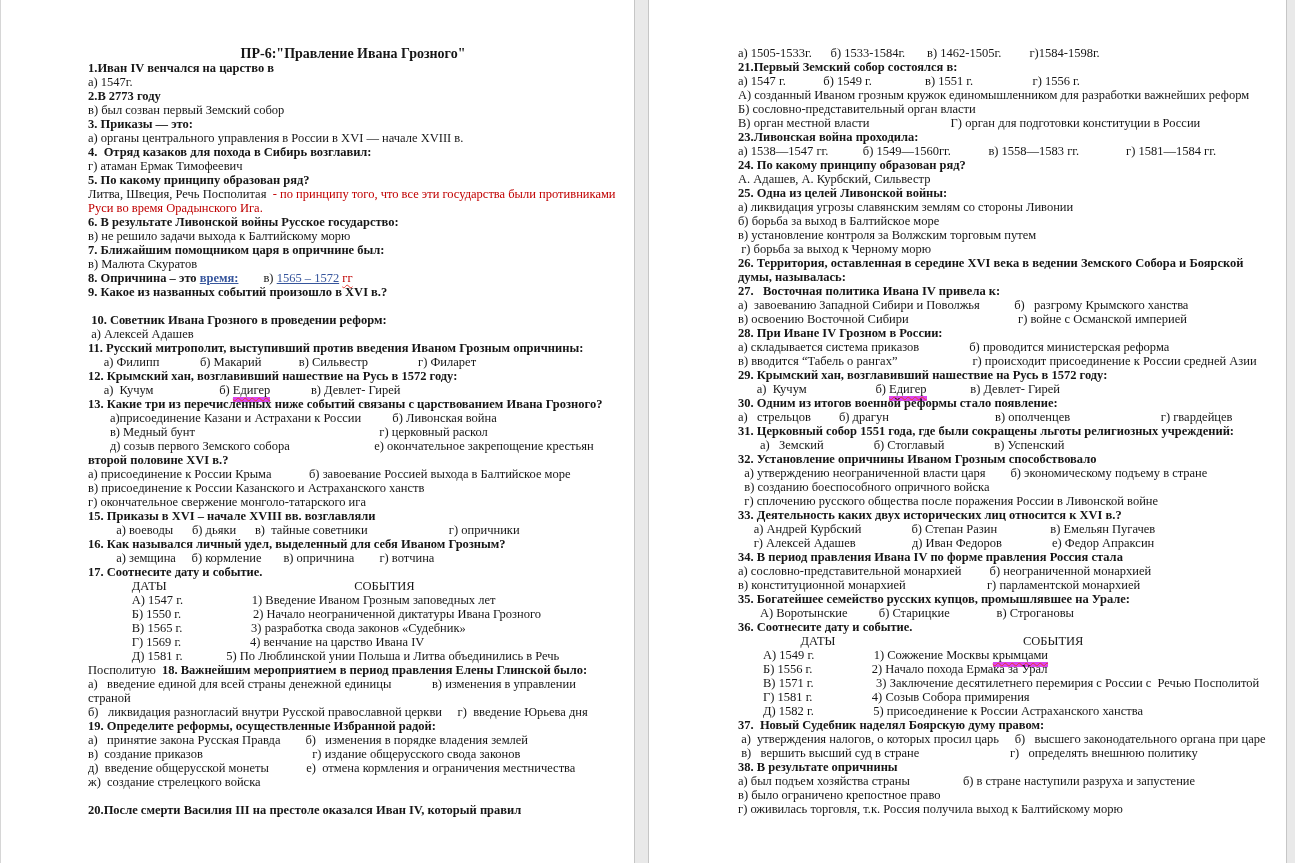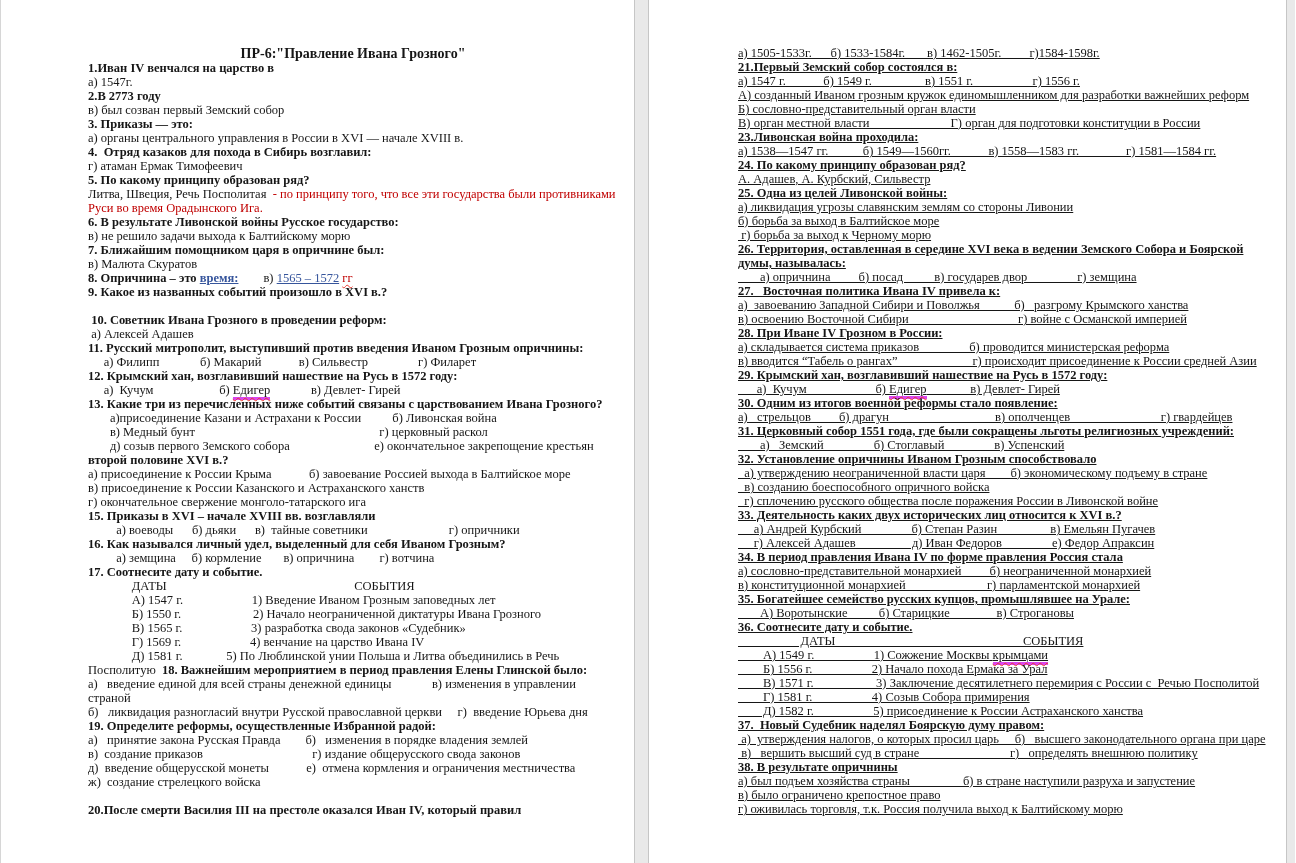--- a/index.html
+++ b/index.html
@@ -9,38 +9,38 @@
     --gutter:#e9e9e9;
     --border:#c6c6c6;
     --ink:#161616;
   }
   *{margin:0;padding:0;box-sizing:border-box;}
   html,body{width:1296px;height:863px;overflow:hidden;background:#fff;}
   body{font-family:"Liberation Serif","DejaVu Serif",serif;color:var(--ink);}
   .canvas{display:flex;width:1296px;height:863px;}
   .page{background:#fff;height:863px;overflow:hidden;}
   .page-1{width:634px;border-left:1px solid #d6d6d6;}
-  .page-2{width:637px;text-decoration:underline;}
+  .page-2{width:637px;}
   .gutter{width:15px;height:863px;background:var(--gutter);border-left:1px solid var(--border);border-right:1px solid var(--border);}
   .edge-strip{width:9px;height:863px;background:var(--gutter);border-left:1px solid var(--border);}
   .page-inner{padding-top:46px;}
   .page-1 .page-inner{padding-left:87px;padding-right:16px;}
   .page-2 .page-inner{padding-left:89px;padding-right:4px;}
   .line{
     font-size:12.5px;
     line-height:14px;
     min-height:14px;
     white-space:pre;
   }
   .line.center{text-align:center;white-space:normal;}
   .line.title{font-size:14px;line-height:15px;min-height:15px;}
   .b{font-weight:bold;}
   .r{color:var(--red);}
   .bl{color:var(--blue);text-decoration:underline;text-decoration-color:var(--blue);}
-  .uw{border-bottom:3px solid #d946ef;text-decoration:underline wavy var(--wavy) 1px;text-underline-offset:3px;}
+  .uw{border-bottom:5px solid #d946ef;text-decoration:underline wavy var(--wavy) 1px;text-underline-offset:3px;}
   .rw{color:var(--red);text-decoration:underline wavy var(--wavy) 1px;text-underline-offset:2px;}
 </style>
 </head>
 <body>
 
 <div class="canvas">
   <div class="page page-1">
     <div class="page-inner">
         <div class="line center title"><span class="b">ПР-6:"Правление Ивана Грозного"</span></div>
         <div class="line"><span class="b">1.Иван IV венчался на царство в</span></div>
@@ -108,24 +108,24 @@
         <div class="line"><span>А) созданный Иваном грозным кружок единомышленником для разработки важнейших реформ</span></div>
         <div class="line"><span>Б) сословно-представительный орган власти</span></div>
         <div class="line"><span>В) орган местной власти                          Г) орган для подготовки конституции в России</span></div>
         <div class="line"><span class="b">23.Ливонская война проходила:</span></div>
         <div class="line"><span>а) 1538—1547 гг.           б) 1549—1560гг.            в) 1558—1583 гг.               г) 1581—1584 гг.</span></div>
         <div class="line"><span class="b">24. По какому принципу образован ряд?</span></div>
         <div class="line"><span>А. Адашев, А. Курбский, Сильвестр</span></div>
         <div class="line"><span class="b">25. Одна из целей Ливонской войны:</span></div>
         <div class="line"><span>а) ликвидация угрозы славянским землям со стороны Ливонии</span></div>
         <div class="line"><span>б) борьба за выход в Балтийское море</span></div>
+        <div class="line"><span>в) установление контроля за Волжским торговым путем</span></div>
         <div class="line"><span> г) борьба за выход к Черному морю</span></div>
         <div class="line"><span class="b">26. Территория, оставленная в середине XVI века в ведении Земского Собора и Боярской</span></div>
         <div class="line"><span class="b">думы, называлась:</span></div>
-        <div class="line"><span>       а) опричнина         б) посад          в) государев двор                г) земщина</span></div>
         <div class="line"><span class="b">27.   Восточная политика Ивана IV привела к:</span></div>
         <div class="line"><span>а)  завоеванию Западной Сибири и Поволжья           б)   разгрому Крымского ханства</span></div>
         <div class="line"><span>в) освоению Восточной Сибири                                   г) войне с Османской империей</span></div>
         <div class="line"><span class="b">28. При Иване IV Грозном в России:</span></div>
         <div class="line"><span>а) складывается система приказов                б) проводится министерская реформа</span></div>
         <div class="line"><span>в) вводится “Табель о рангах”                        г) происходит присоединение к России средней Азии</span></div>
         <div class="line"><span class="b">29. Крымский хан, возглавивший нашествие на Русь в 1572 году:</span></div>
         <div class="line"><span>      а)  Кучум                      б) </span><span class="uw">Едигер</span><span>              в) Девлет- Гирей</span></div>
         <div class="line"><span class="b">30. Одним из итогов военной реформы стало появление:</span></div>
         <div class="line"><span>а)   стрельцов         б) драгун                                  в) ополченцев                             г) гвардейцев</span></div>

